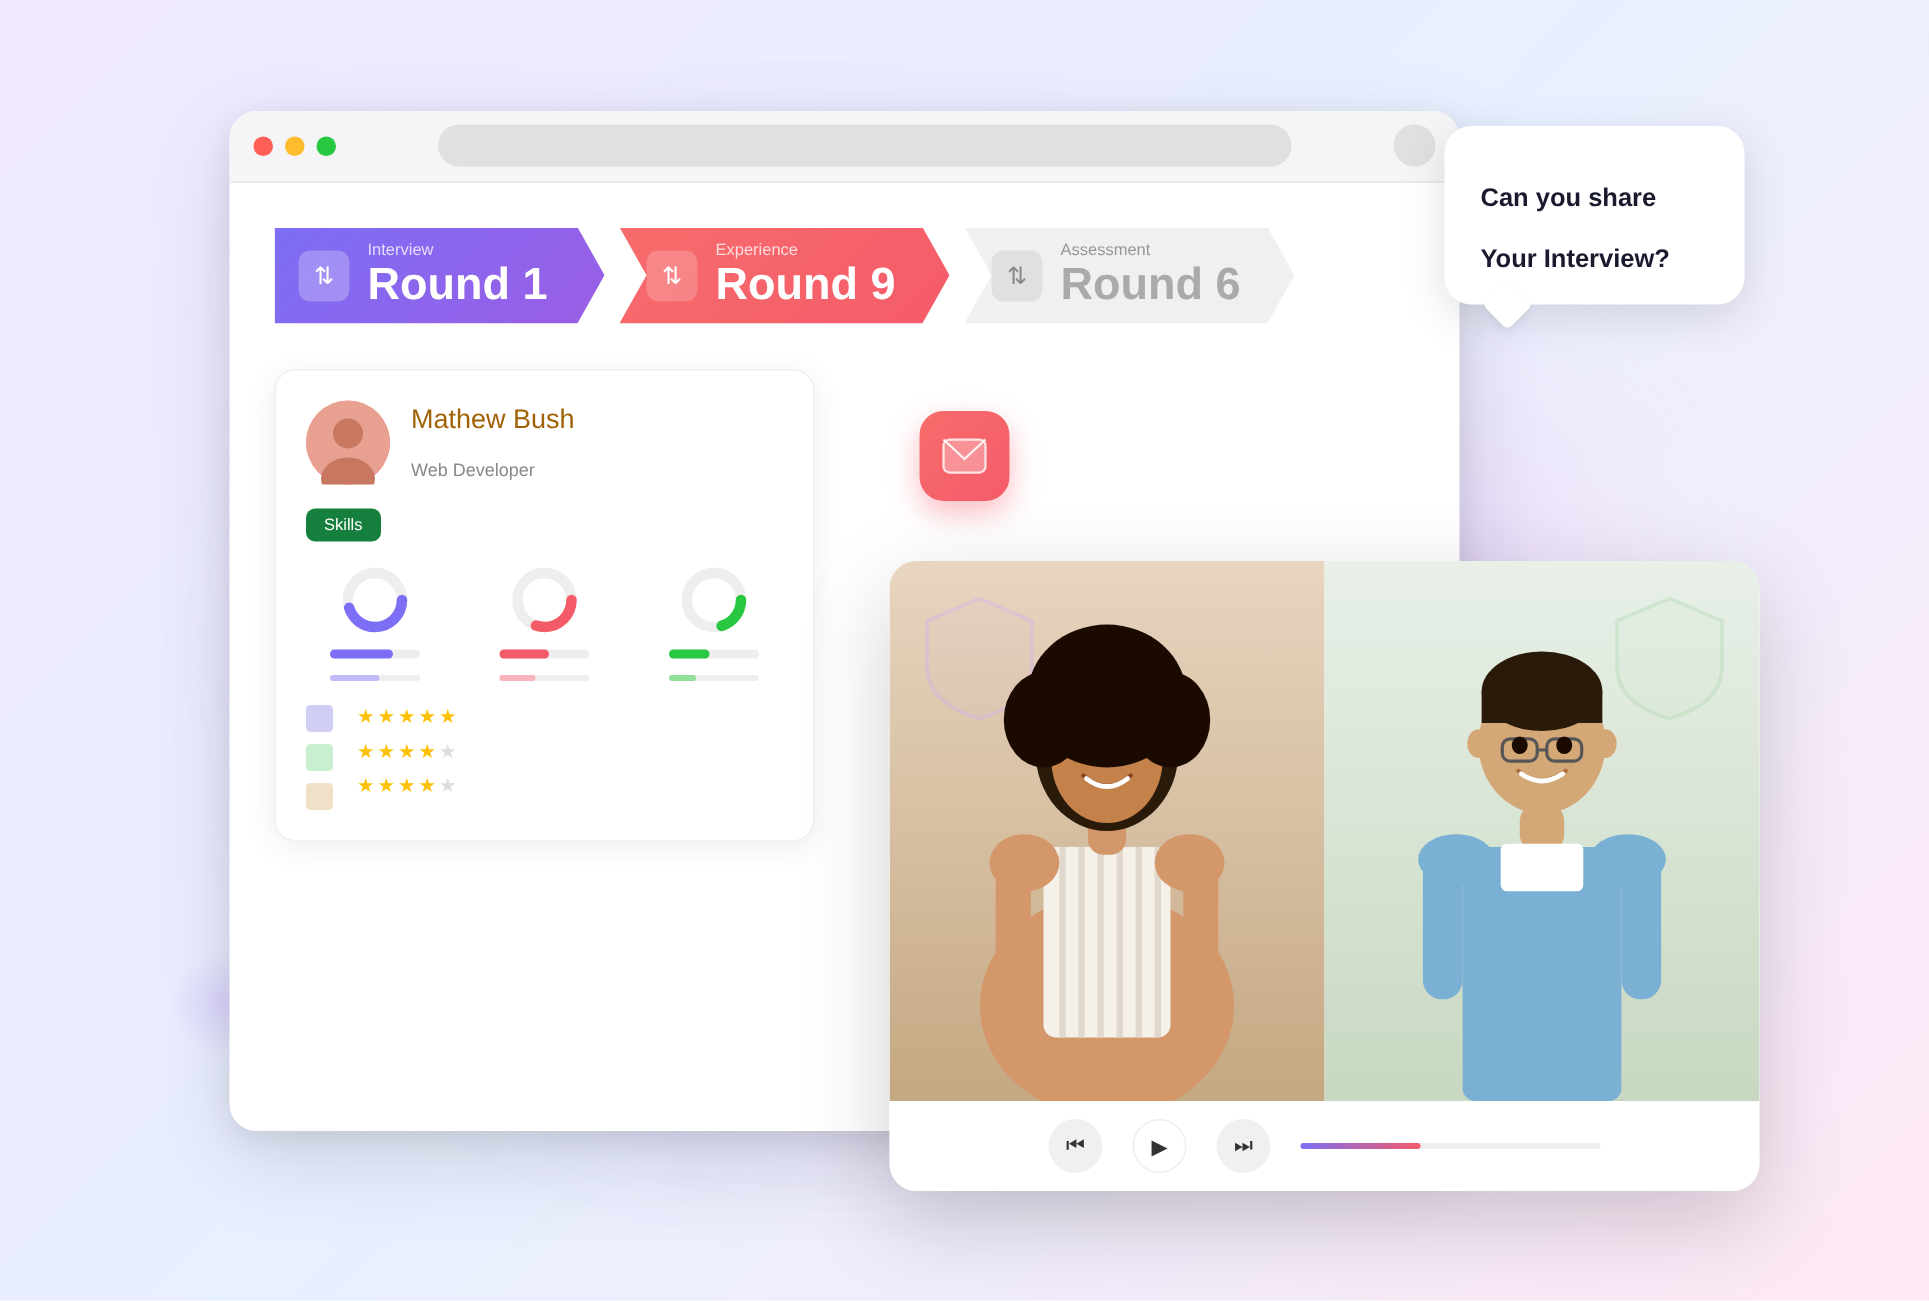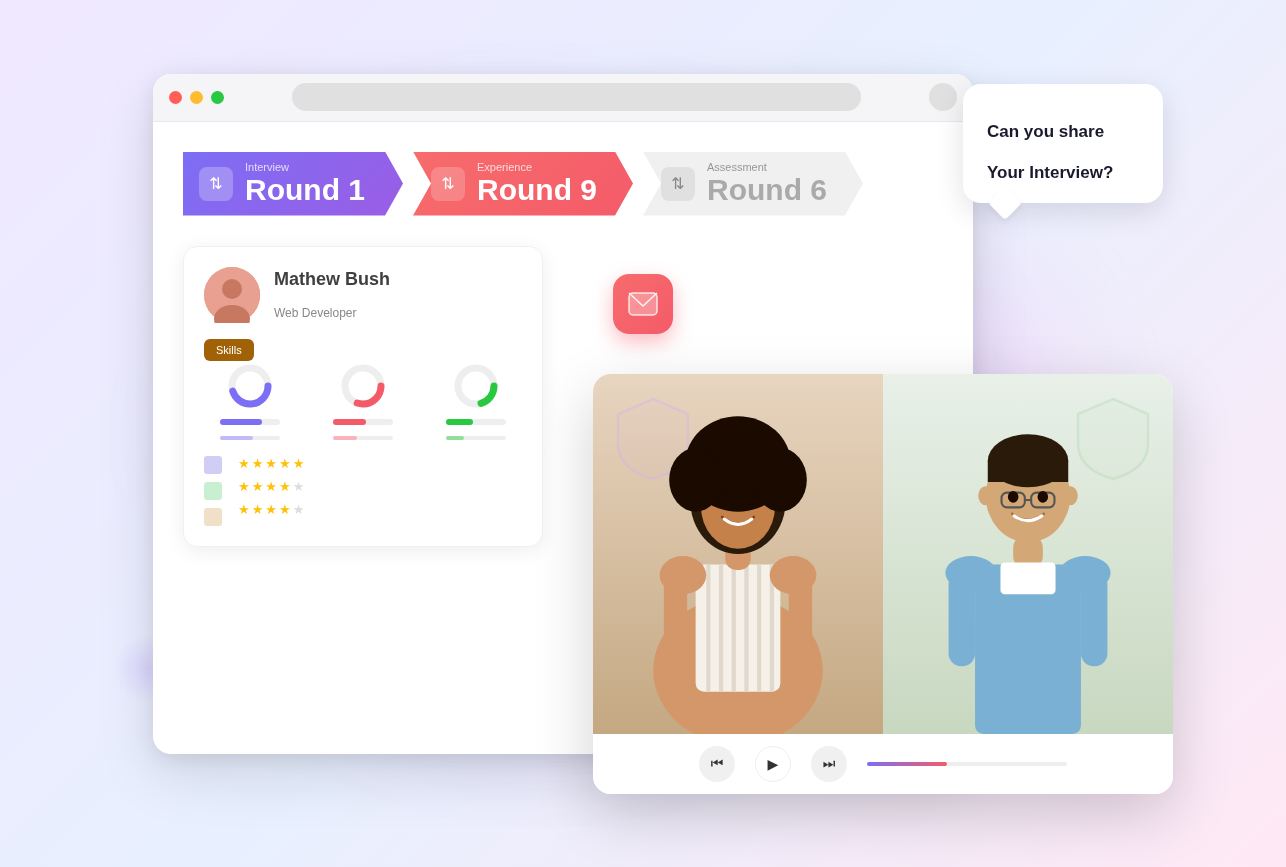--- a/index.html
+++ b/index.html
@@ -196,36 +196,37 @@
 
     .profile-header {
       display: flex;
       align-items: center;
       gap: 14px;
       margin-bottom: 16px;
     }
 
     .profile-name {
       font-size: 18px;
-      font-weight: 700;
-      color: #404040;
+      font-weight: 400;
+      color: #a16207;
     }
 
     .profile-role {
       font-size: 12px;
       color: #888;
       margin-top: 16px;
     }
 
     .skills-header {
-      background: #a16207;
+      background: #15803d;
       color: white;
       font-size: 11px;
       padding: 5px 12px;
       border-radius: 6px;
+      margin-bottom: 14px;
       display: inline-block;
     }
 
     .skills-charts {
       display: flex;
       gap: 20px;
       margin-bottom: 16px;
       justify-content: space-around;
     }
 

